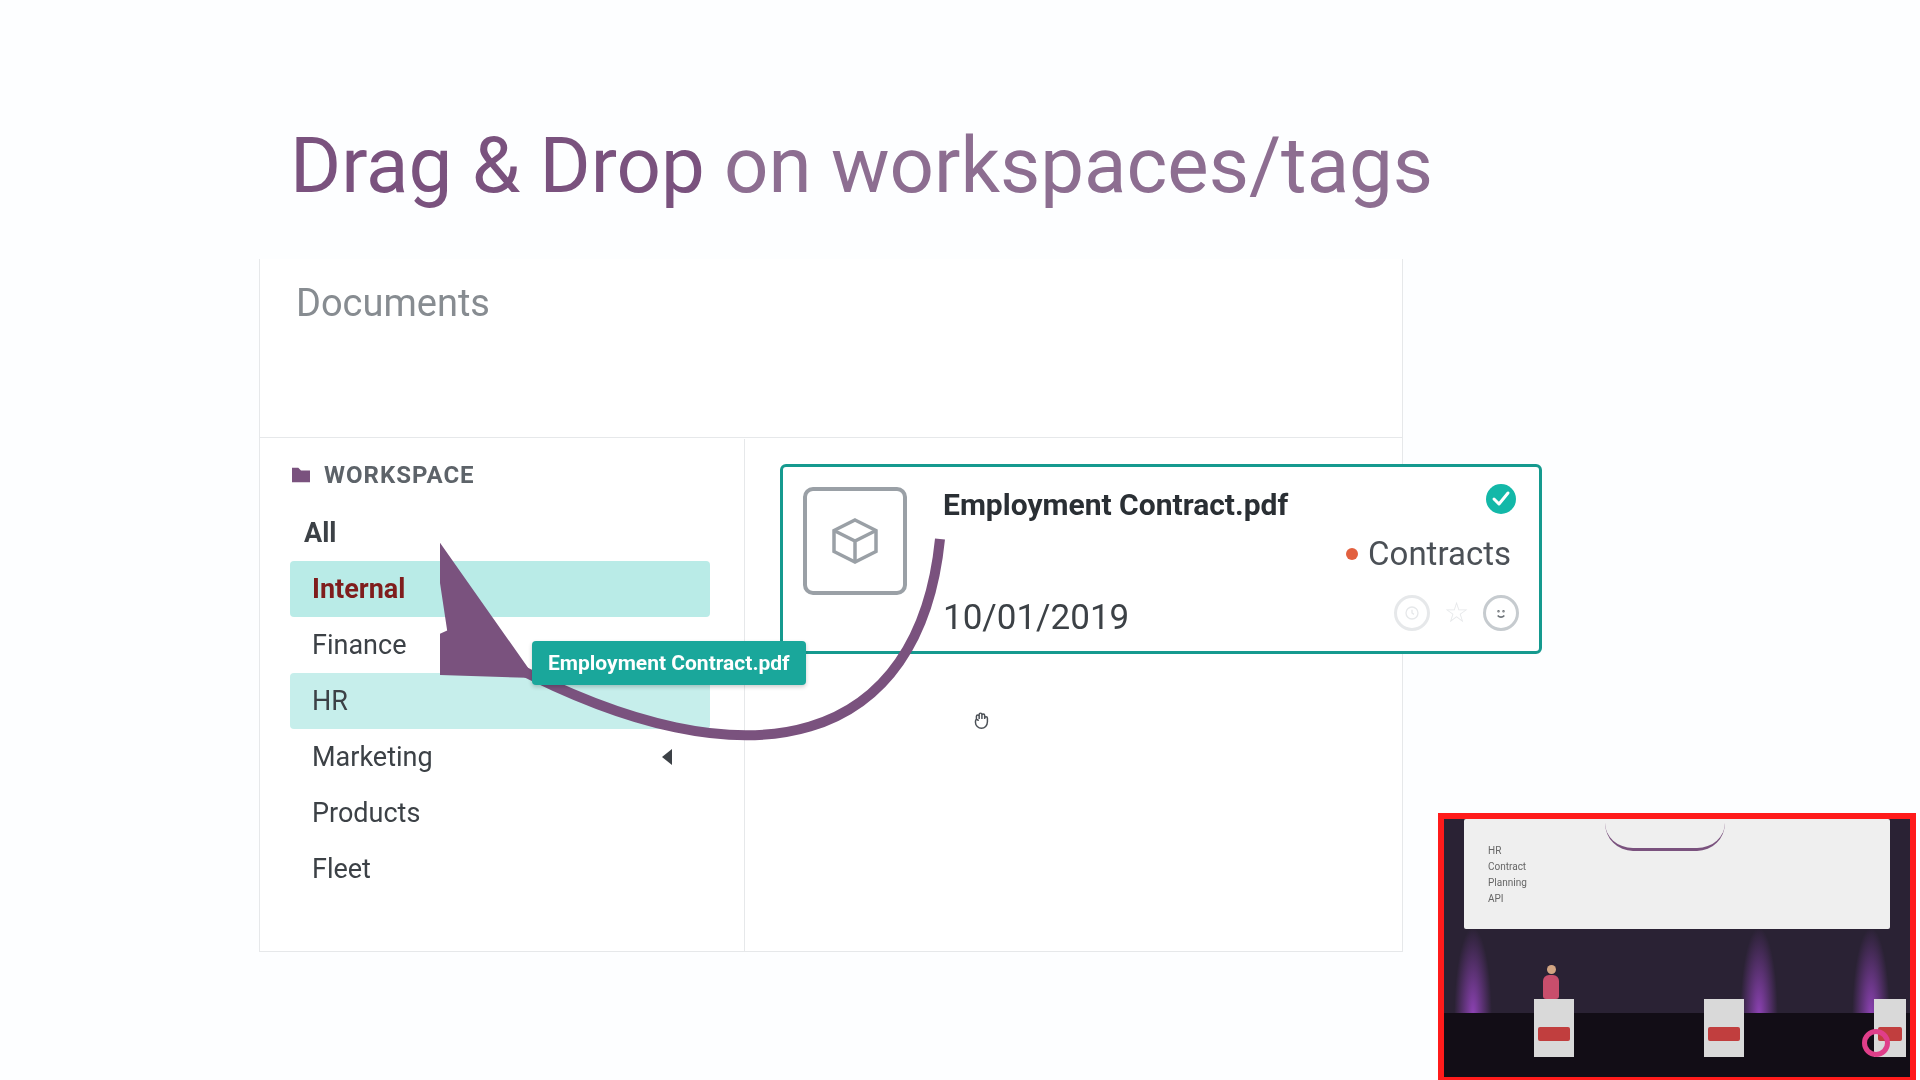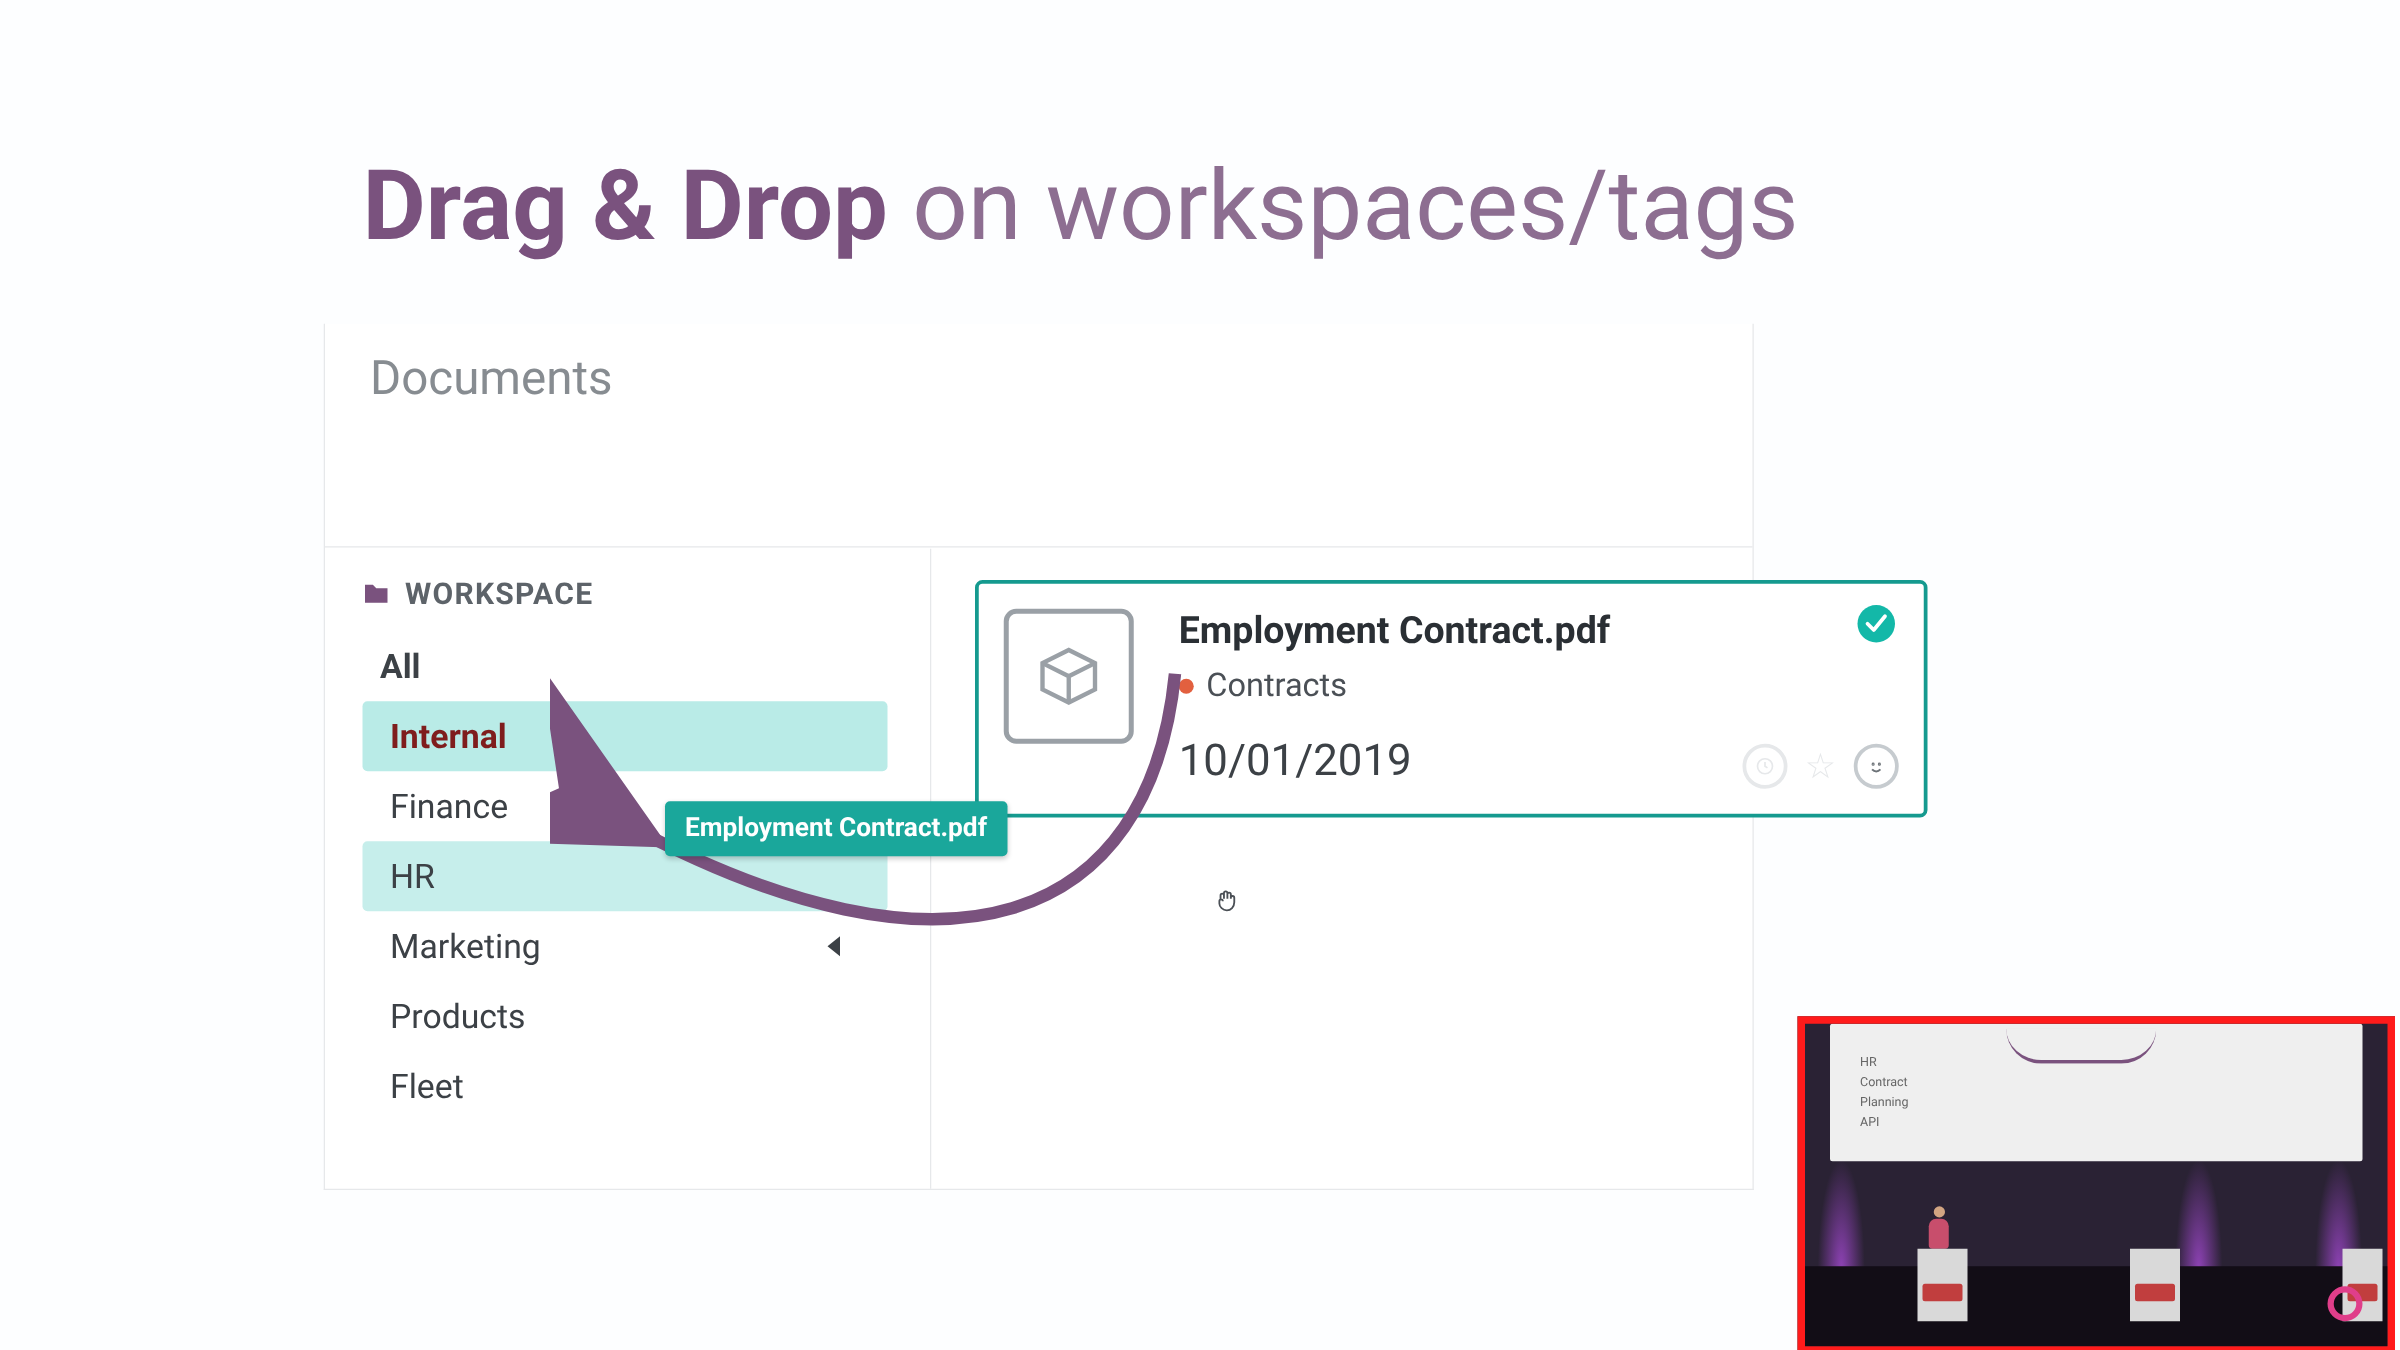--- a/index.html
+++ b/index.html
@@ -12,21 +12,21 @@
       position: relative;
     }
     .slide-title {
       position: absolute;
       top: 120px;
       left: 290px;
       font-size: 78px;
       font-weight: 400;
       color: #8d6e91;
     }
-    .slide-title .bold { font-weight: 700; color: #7a527e; }
+    .slide-title .bold { font-weight: 400; color: #7a527e; }
     .app-panel {
       position: absolute;
       top: 259px;
       left: 259px;
       width: 1144px;
       height: 693px;
       background: #ffffff;
       border-left: 1px solid #e6e8ea;
       border-right: 1px solid #e6e8ea;
       border-bottom: 1px solid #e6e8ea;
@@ -134,21 +134,21 @@
       height: 108px;
       border: 4px solid #9aa0a6;
       border-radius: 10px;
       display: flex;
       align-items: center;
       justify-content: center;
     }
     .doc-thumb svg { width: 56px; height: 56px; stroke: #9aa0a6; fill: none; stroke-width: 3; }
     .doc-info { flex: 1; }
     .doc-title { font-size: 30px; font-weight: 700; color: #2a2f34; margin-bottom: 12px; }
-    .doc-tag { display: flex; align-items: center; gap: 10px; font-size: 26px; color: #4b5056; margin-bottom: 24px; }
+    .doc-tag { display: flex; align-items: center; gap: 10px; font-size: 33px; color: #4b5056; margin-bottom: 24px; justify-content: flex-end; }
     .dot { width: 12px; height: 12px; border-radius: 50%; background: #e2603f; }
     .doc-date { font-size: 35px; color: #3c4146; }
     .doc-actions { position: absolute; bottom: 20px; right: 20px; display: flex; gap: 14px; align-items: center; }
     .icon-circle { width: 36px; height: 36px; border: 3px solid #c6cbcf; border-radius: 50%; display:flex; align-items:center; justify-content:center; }
     .icon-circle.light { border-color: #e6e8ea; }
     .doc-check { position: absolute; top: 16px; right: 22px; }
     .doc-check svg { width: 32px; height: 32px; }
     .drag-chip {
       position: absolute;
       top: 382px;

